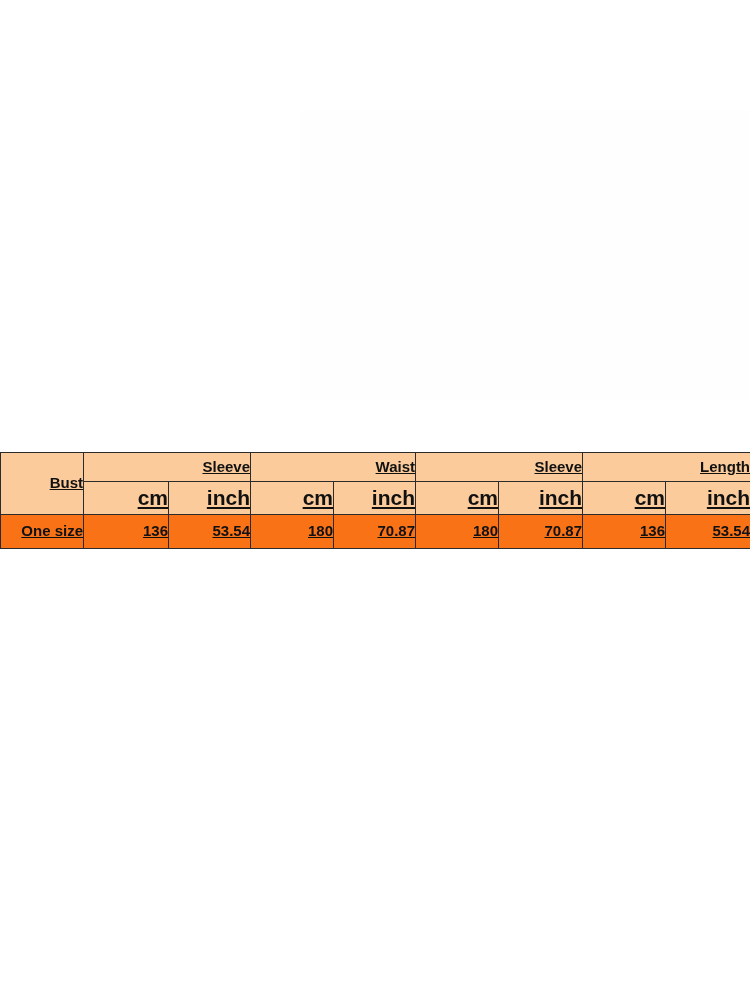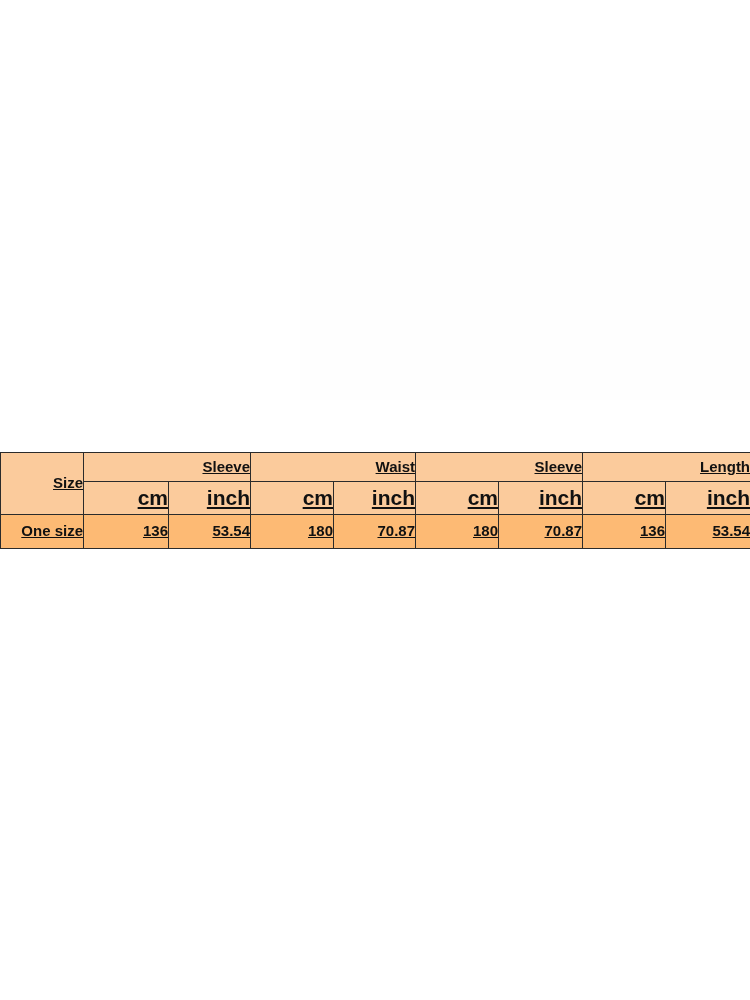--- a/index.html
+++ b/index.html
@@ -73,21 +73,21 @@
   }
   
   tr.unit-row td {
     height: 32px;
     font-size: 21px;
   }
   
   tr.data-row td {
     height: 33px;
     font-size: 15px;
-    background: #fdba74;
+    background: #f97316;
     margin-left: 48px;
   }
 
   td.size-cell {
     font-size: 15px;
   }
 
   
   col.c-size   { width: 83px; }
   col.c-cm     { width: 85px; }
@@ -114,21 +114,21 @@
         <col class="c-inch">
       <col class="c-cm2">
         <col class="c-inch2">
       <col class="c-cm3">
         <col class="c-inch3">
       <col class="c-cm4">
         <col class="c-inch4">
     </colgroup>
     <tbody>
       <tr class="group-row">
-        <td class="hdr size-cell" rowspan="2">Size</td>
+        <td class="hdr size-cell" rowspan="2">Bust</td>
         <td class="hdr" colspan="2">Sleeve</td>
         <td class="hdr" colspan="2">Waist</td>
         <td class="hdr" colspan="2">Sleeve</td>
         <td class="hdr" colspan="2">Length</td>
       </tr>
       <tr class="unit-row">
         <td class="hdr">cm</td>
         <td class="hdr">inch</td>
         <td class="hdr">cm</td>
         <td class="hdr">inch</td>

